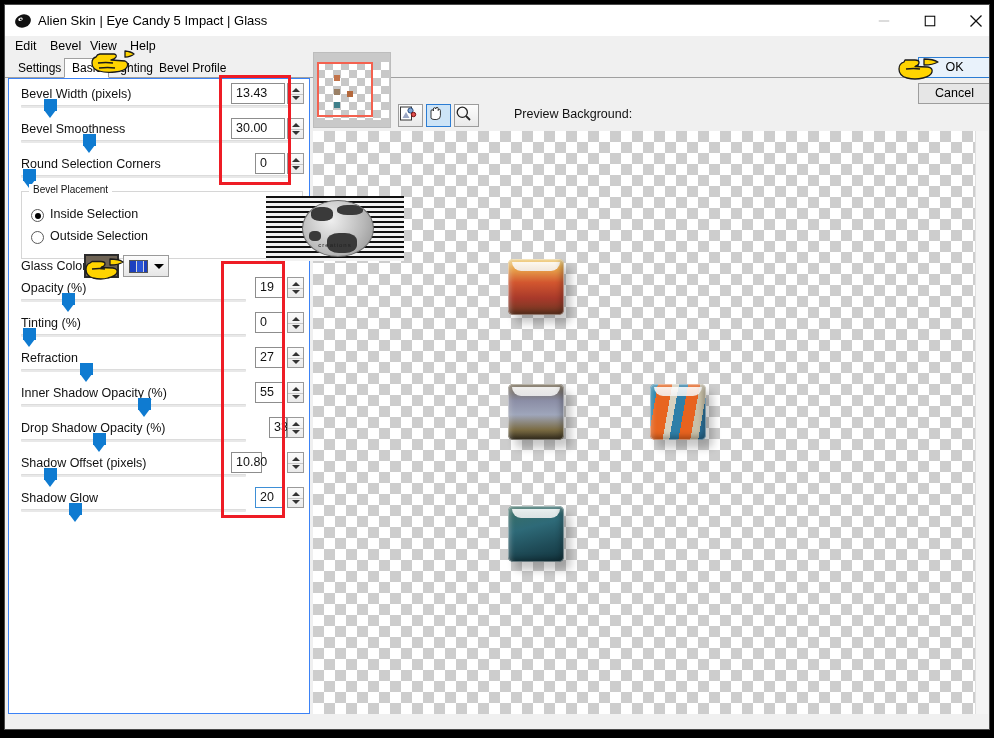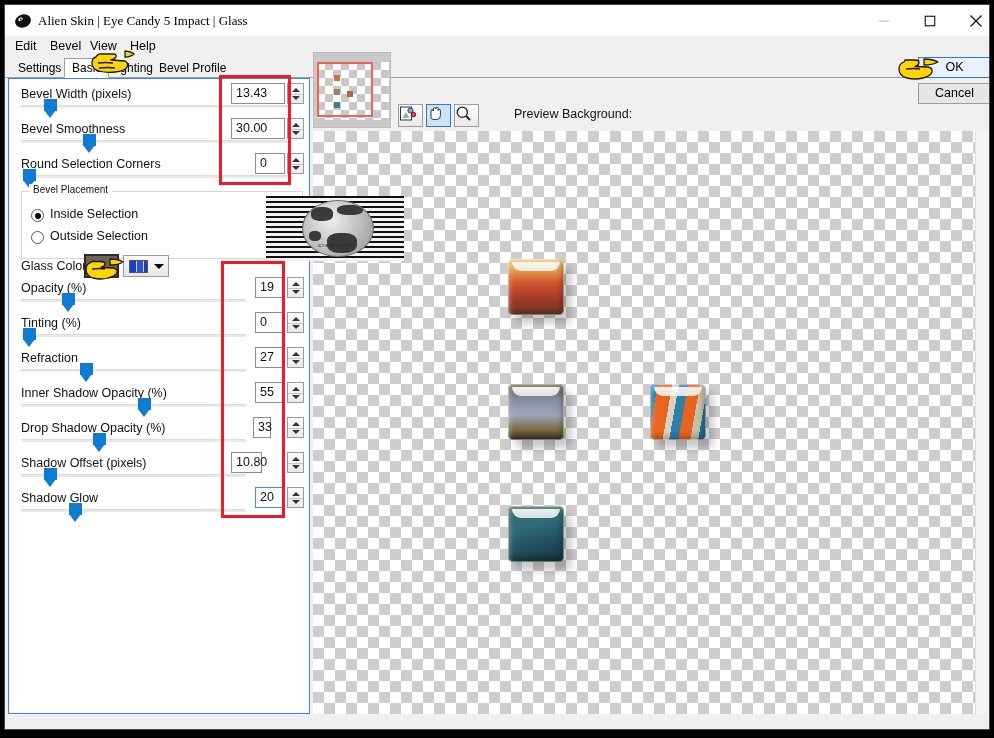--- a/index.html
+++ b/index.html
@@ -4,21 +4,21 @@
 <style>
   html,body{margin:0;padding:0;background:#000;}
   body{width:994px;height:738px;overflow:hidden;
        font-family:"Liberation Sans",sans-serif;-webkit-font-smoothing:none;}
   #app{position:absolute;left:0;top:0;width:994px;height:738px;background:#000;}
 
   .win{position:absolute;left:4px;top:4px;width:986px;height:726px;background:#f0f0f0;
        border:1px solid #4a4a4a;box-sizing:border-box;overflow:hidden;}
 
   
-  .titlebar{position:absolute;left:0;top:0;width:984px;height:32px;background:#ffffff;font-family:Liberation Serif, serif;}
+  .titlebar{position:absolute;left:0;top:0;width:984px;height:32px;background:#ffffff;}
   .title-icon{position:absolute;left:9px;top:7px;width:18px;height:18px;}
   .title-text{position:absolute;left:33px;top:8px;font-size:13px;color:#000;white-space:nowrap;}
   .wbtn{position:absolute;top:0;width:46px;height:31px;background:#ffffff;}
   .wbtn svg{position:absolute;left:50%;top:50%;transform:translate(-50%,-50%);}
   .wmin{left:856px;} .wmax{left:902px;} .wclose{left:948px;}
 
   
   .menubar{position:absolute;left:0;top:31px;width:984px;height:21px;background:#f0f0f0;}
   .menu-item{position:absolute;top:3px;font-size:12.5px;color:#000;}
 
@@ -320,21 +320,21 @@
           <div class="sep"></div>
           <s></s>
         </div>
 
     <div class="ctl-label" style="left:12px;top:342px">Drop Shadow Opacity (%)</div>
     <div class="track" style="left:12px;top:360px;width:225px"></div>
     <div class="thumb" style="left:84px;top:354px">
           <i></i>
           <u></u>
         </div>
-    <div class="numbox" style="left:244px;top:338px;width:18px">
+    <div class="numbox" style="left:260px;top:338px;width:18px">
       <span>33</span>
         </div>
     <div class="spin" style="left:278px;top:338px">
           <b></b>
           <div class="sep"></div>
           <s></s>
         </div>
 
     <div class="ctl-label" style="left:12px;top:377px">Shadow Offset (pixels)</div>
     <div class="track" style="left:12px;top:395px;width:225px"></div>

